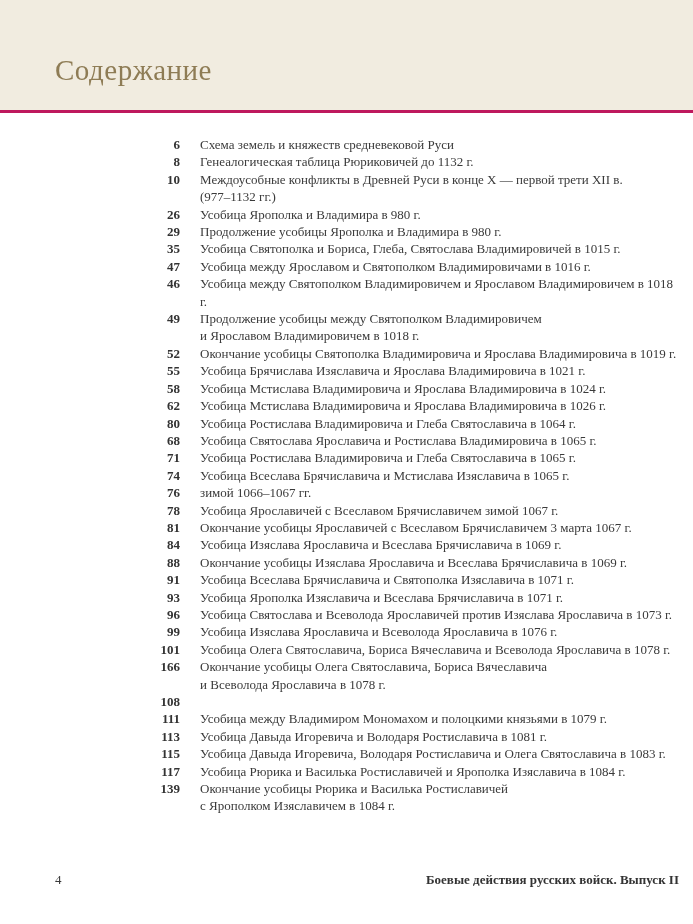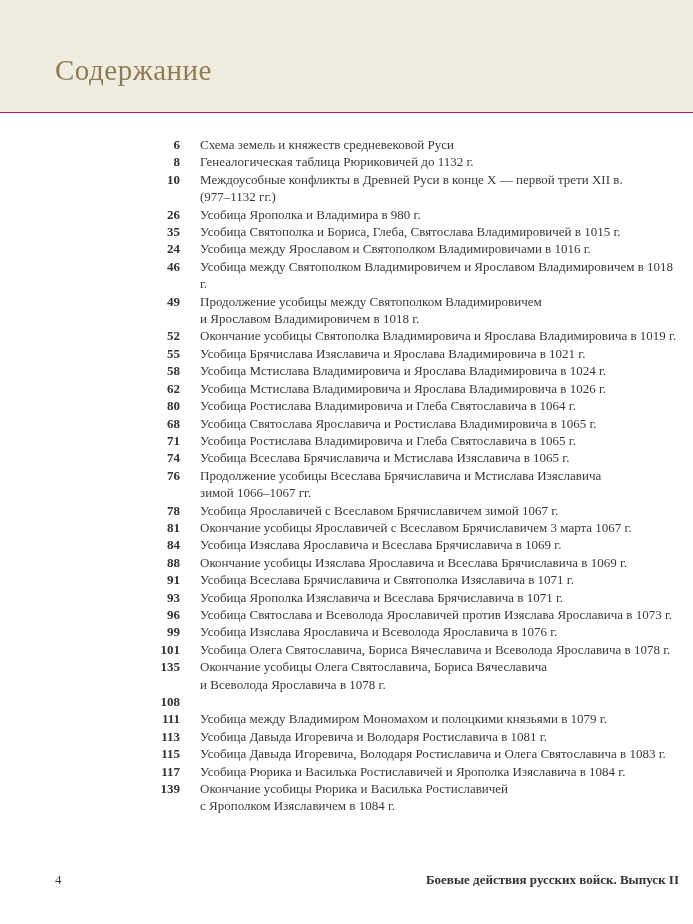--- a/index.html
+++ b/index.html
@@ -10,21 +10,21 @@
     position: relative;
     width: 693px;
     height: 924px;
     background: #ffffff;
     overflow: hidden;
   }
 
   .header {
     height: 113px;
     background: #f1ece0;
-    border-bottom: 1px solid #be185d;
+    border-bottom: 3px solid #be185d;
     padding: 56px 0 0 55px;
   }
 
   .page-title {
     margin: 0;
     font-size: 29px;
     line-height: 1;
     font-weight: 400;
     color: #8e7c55;
     letter-spacing: 0.5px;
@@ -106,27 +106,33 @@
       </div>
       <div class="toc-row">
       </div>
       <div class="toc-row">
         <span class="toc-num">26</span>
         <span class="toc-title">
           <span class="toc-line">Усобица Ярополка и Владимира в 980 г.</span>
         </span>
       </div>
       <div class="toc-row">
+        <span class="toc-num">29</span>
+        <span class="toc-title">
+          <span class="toc-line">Продолжение усобицы Ярополка и Владимира в 980 г.</span>
+        </span>
+      </div>
+      <div class="toc-row">
         <span class="toc-num">35</span>
         <span class="toc-title">
           <span class="toc-line">Усобица Святополка и Бориса, Глеба, Святослава Владимировичей в 1015 г.</span>
         </span>
       </div>
       <div class="toc-row">
-        <span class="toc-num">24</span>
+        <span class="toc-num">47</span>
         <span class="toc-title">
           <span class="toc-line">Усобица между Ярославом и Святополком Владимировичами в 1016 г.</span>
         </span>
       </div>
       <div class="toc-row">
         <span class="toc-num">46</span>
         <span class="toc-title">
           <span class="toc-line">Усобица между Святополком Владимировичем и Ярославом Владимировичем в 1018 г.</span>
         </span>
       </div>
@@ -181,21 +187,20 @@
       </div>
       <div class="toc-row">
         <span class="toc-num">74</span>
         <span class="toc-title">
           <span class="toc-line">Усобица Всеслава Брячиславича и Мстислава Изяславича в 1065 г.</span>
         </span>
       </div>
       <div class="toc-row">
         <span class="toc-num">76</span>
         <span class="toc-title">
-          <span class="toc-line">Продолжение усобицы Всеслава Брячиславича и Мстислава Изяславича</span>
           <span class="toc-line">зимой 1066–1067 гг.</span>
         </span>
       </div>
       <div class="toc-row">
         <span class="toc-num">78</span>
         <span class="toc-title">
           <span class="toc-line">Усобица Ярославичей с Всеславом Брячиславичем зимой 1067 г.</span>
         </span>
       </div>
       <div class="toc-row">
@@ -240,21 +245,21 @@
           <span class="toc-line">Усобица Изяслава Ярославича и Всеволода Ярославича в 1076 г.</span>
         </span>
       </div>
       <div class="toc-row">
         <span class="toc-num">101</span>
         <span class="toc-title">
           <span class="toc-line">Усобица Олега Святославича, Бориса Вячеславича и Всеволода Ярославича в 1078 г.</span>
         </span>
       </div>
       <div class="toc-row">
-        <span class="toc-num">135</span>
+        <span class="toc-num">166</span>
         <span class="toc-title">
           <span class="toc-line">Окончание усобицы Олега Святославича, Бориса Вячеславича</span>
           <span class="toc-line">и Всеволода Ярославича в 1078 г.</span>
         </span>
       </div>
       <div class="toc-row">
         <span class="toc-num">108</span>
       </div>
       <div class="toc-row">
         <span class="toc-num">111</span>

